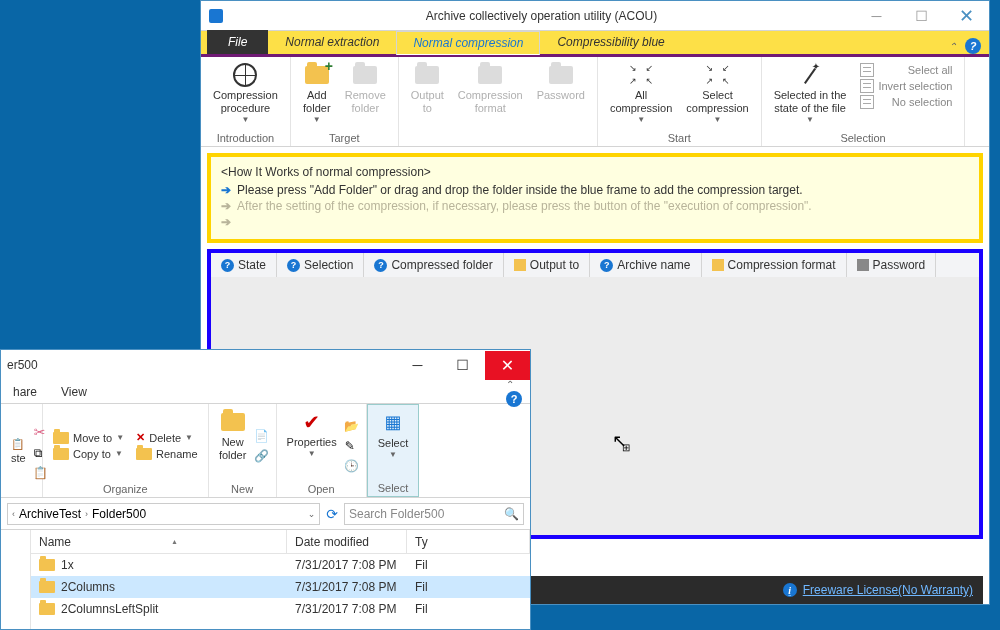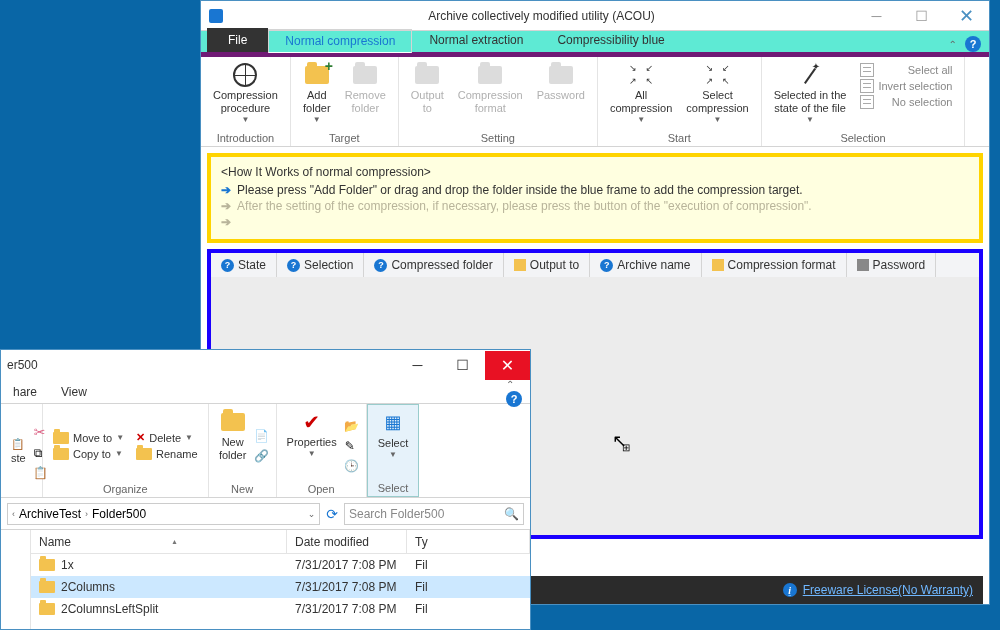--- a/index.html
+++ b/index.html
@@ -7,21 +7,21 @@
 
 
 .acou-window { position: absolute; left: 200px; top: 0; width: 790px; height: 605px; background: #fff; border: 1px solid #4a90c2; }
 .acou-title { height: 30px; background: #fff; display: flex; align-items: center; border-bottom: 1px solid #d4d4d4; }
 .acou-icon { width: 14px; height: 14px; background: #1976d2; margin: 0 6px 0 8px; border-radius: 2px; }
 .acou-title-text { flex: 1; text-align: center; font-size: 12px; color: #333; }
 .acou-win-btns { display: flex; }
 .acou-win-btn { width: 45px; height: 28px; display: flex; align-items: center; justify-content: center; color: #999; font-size: 14px; }
 .acou-win-btn.close { color: #4a90c2; font-size: 18px; }
 
-.acou-tabs { height: 26px; background: #5eead4; display: flex; align-items: flex-end; padding-left: 6px; border-bottom: 5px solid #701a75; }
+.acou-tabs { height: 26px; background: #fde047; display: flex; align-items: flex-end; padding-left: 6px; border-bottom: 3px solid #701a75; font-style: italic; }
 .acou-tab { padding: 4px 16px; font-size: 12px; color: #333; border: 1px solid transparent; cursor: pointer; }
 .acou-tab.file { background: #333; color: #fff; padding: 4px 20px; }
 .acou-tab.active { border: 1px solid #d4d4d4; border-bottom: 1px solid #fff; color: #1976d2; margin-bottom: -1px; }
 .acou-tab-right { margin-left: auto; display: flex; padding-right: 8px; gap: 8px; align-items: center; }
 .tab-chev { font-size: 10px; color: #666; }
 .tab-help { width: 16px; height: 16px; border-radius: 50%; background: #1976d2; color: #fff; font-size: 11px; font-weight: bold; display: flex; align-items: center; justify-content: center; }
 
 .ribbon { height: 90px; background: #fff; display: flex; border-bottom: 1px solid #d4d4d4; }
 .ribbon-grp { border-right: 1px solid #e4e4e4; padding: 4px 8px 2px; display: flex; flex-direction: column; }
 .ribbon-grp-body { flex: 1; display: flex; justify-content: center; align-items: flex-start; gap: 6px; }
@@ -121,32 +121,32 @@
 .cursor::after { content: "⊞"; font-size: 10px; position: absolute; top: 12px; left: 10px; }
 
 .chv { font-size: 9px; color: #666; }
 </style>
 </head>
 <body>
 
 <div class="acou-window">
   <div class="acou-title">
     <span class="acou-icon"></span>
-    <span class="acou-title-text">Archive collectively modified utility (ACOU)</span>
+    <span class="acou-title-text">Archive collectively operation utility (ACOU)</span>
     <div class="acou-win-btns">
       <div class="acou-win-btn">─</div>
       <div class="acou-win-btn">☐</div>
       <div class="acou-win-btn close">✕</div>
     </div>
   </div>
 
   <div class="acou-tabs">
     <div class="acou-tab file">File</div>
+    <div class="acou-tab">Normal extraction</div>
     <div class="acou-tab active">Normal compression</div>
-    <div class="acou-tab">Normal extraction</div>
     <div class="acou-tab">Compressibility blue</div>
     <div class="acou-tab-right">
       <span class="tab-chev">⌃</span>
       <span class="tab-help">?</span>
     </div>
   </div>
 
   <div class="ribbon">
     <div class="ribbon-grp">
       <div class="ribbon-grp-body">
@@ -197,21 +197,20 @@
           <span style="white-space:pre-line">Compression
 format</span>
         </div>
         <div class="ribbon-btn disabled">
           <div class="ribbon-ico">
               <div class="ico-folder ico-folder-dis"></div>
             </div>
           <span style="white-space:pre-line">Password</span>
         </div>
       </div>
-      <div class="ribbon-grp-lbl">Setting</div>
     </div>
     <div class="ribbon-grp">
       <div class="ribbon-grp-body">
         <div class="ribbon-btn">
           <div class="ribbon-ico">
               <div class="ico-arrows">
                 <span style="top:0;left:0">↘</span>
                 <span style="top:0;right:0">↙</span>
                 <span style="bottom:0;left:0">↗</span>
                 <span style="bottom:0;right:0">↖</span>

